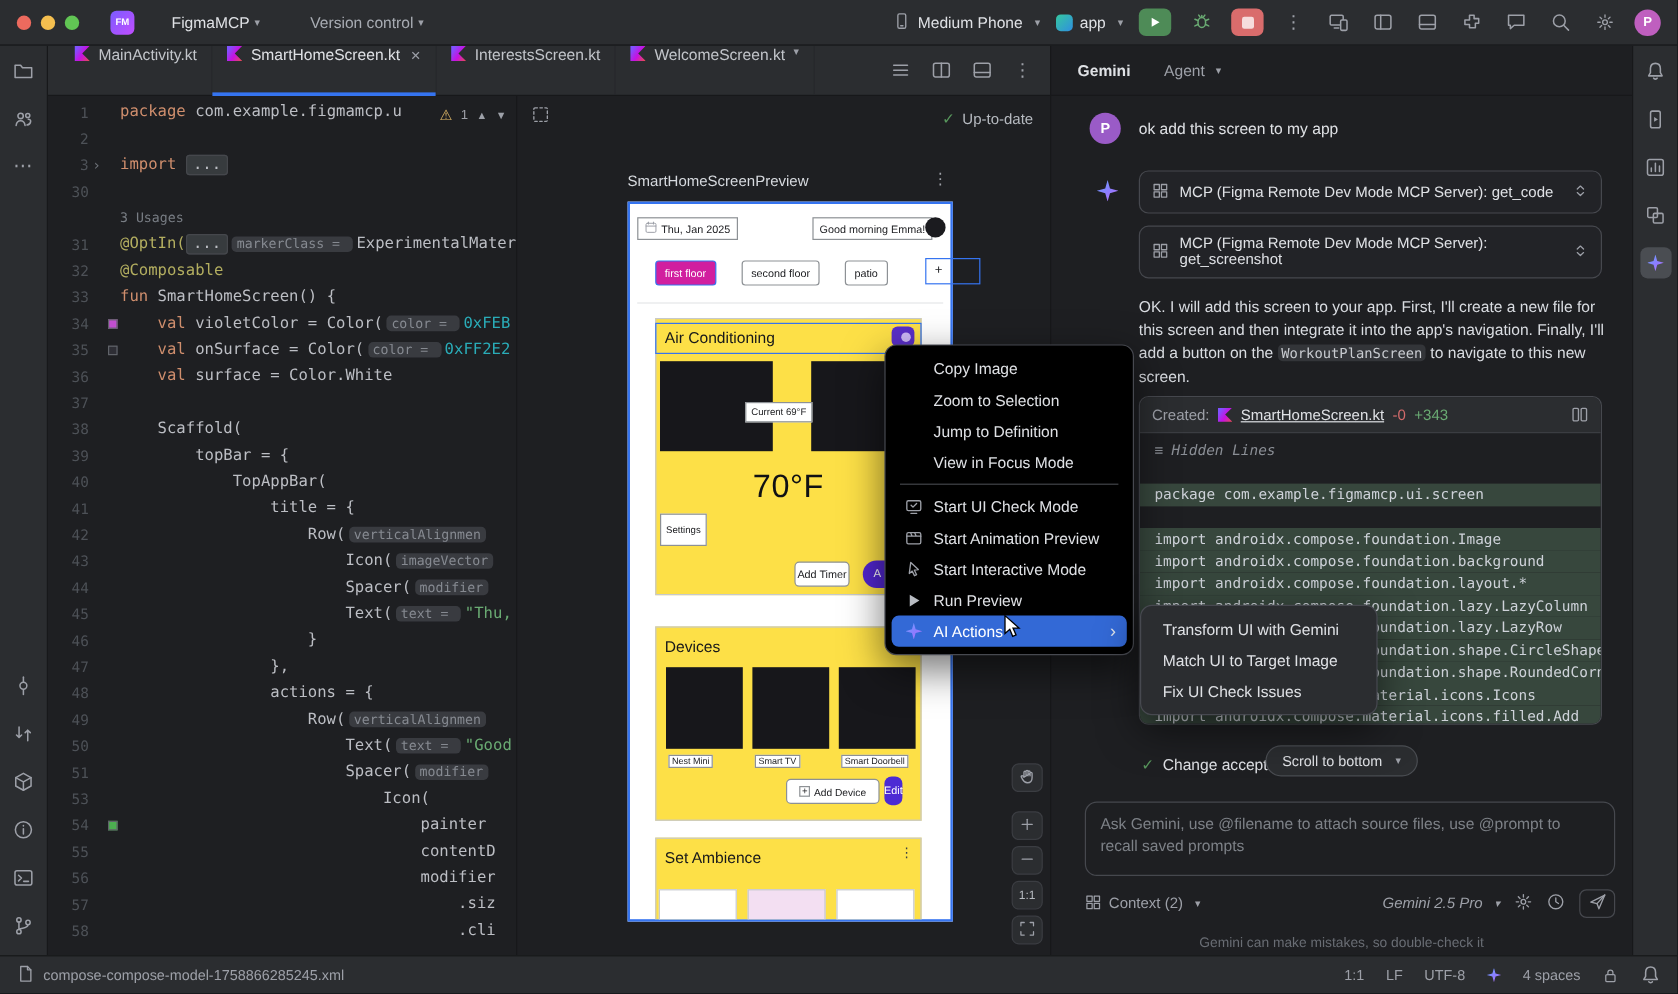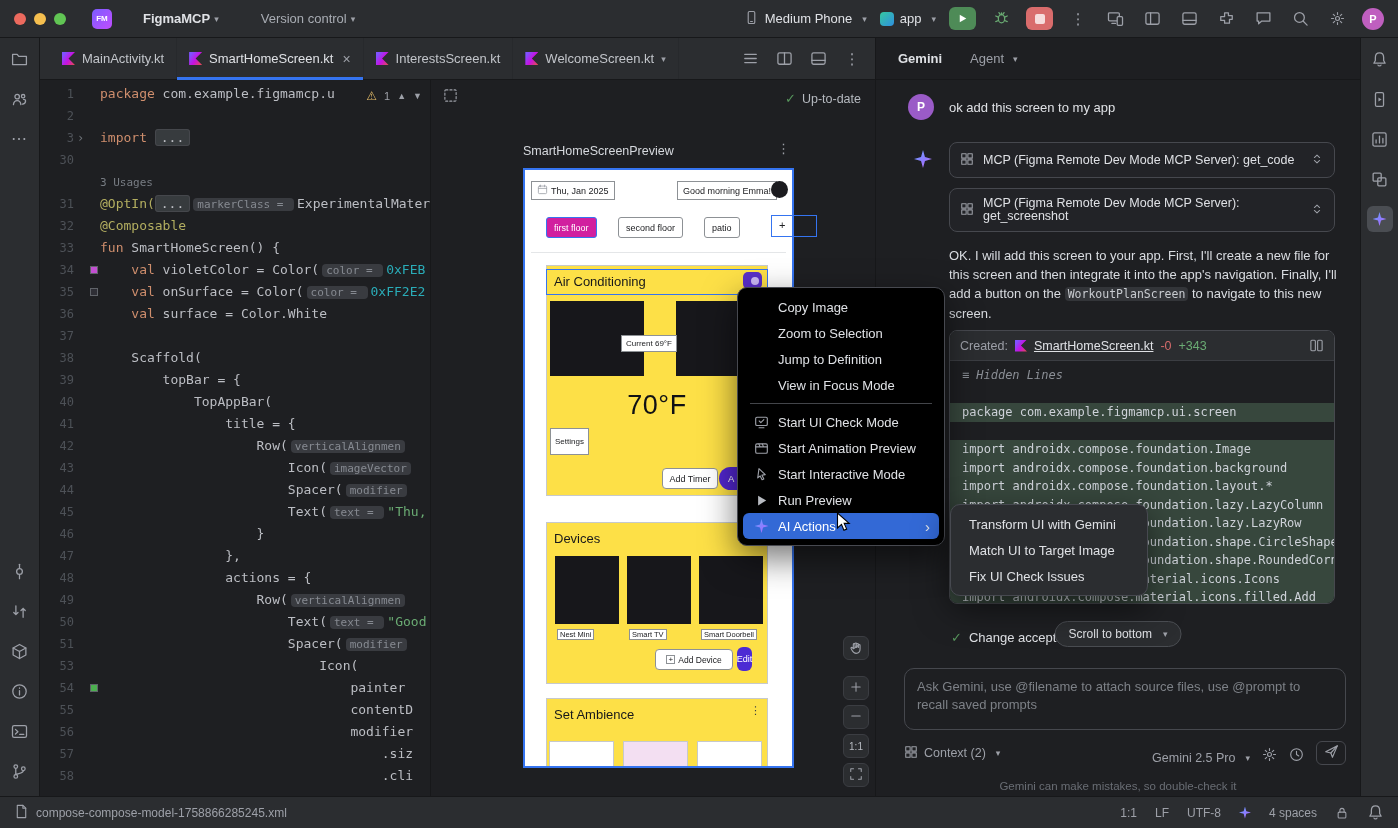--- a/index.html
+++ b/index.html
@@ -11,21 +11,21 @@
     background:linear-gradient(140deg,#6c9bff 10%,#8f7bff 55%,#b974f8 90%);
     clip-path:polygon(50% 0,61% 39%,100% 50%,61% 61%,50% 100%,39% 61%,0 50%,39% 39%);}
   
   .titlebar{position:absolute;left:0;top:0;right:0;height:38px;background:#2b2d30;
     border-bottom:1px solid #17181a;display:flex;align-items:center;z-index:6;}
   .tlights{display:flex;gap:8px;margin-left:14px;}
   .tl{width:12px;height:12px;border-radius:50%;}
   .fmbadge{width:20px;height:20px;border-radius:5px;margin-left:26px;margin-right:7px;
     background:linear-gradient(135deg,#7b5cff,#c14dff);display:flex;align-items:center;justify-content:center;
     font-size:8px;font-weight:bold;color:#fff;}
-  .appname{font-weight:bold;padding-left:24px;}
+  .appname{font-weight:normal;padding-left:24px;}
   .ddarrow{color:#9da0a8;font-size:9px;margin-left:4px;}
   .vcs{margin-left:42px;color:#a8acb3;}
   .tbright{margin-left:auto;display:flex;align-items:center;gap:13px;padding-right:14px;}
   .chip{display:flex;align-items:center;gap:6px;color:#dfe1e5;}
   .appic{width:14px;height:14px;border-radius:4px;background:linear-gradient(135deg,#35c8a0,#2f8fe0);}
   .runbtn{width:27px;height:23px;border-radius:6px;background:#4e8b57;display:flex;align-items:center;justify-content:center;}
   .runbtn svg{display:block;}
   .stopbtn{width:27px;height:23px;border-radius:6px;background:#d96c6c;display:flex;align-items:center;justify-content:center;}
   .stopin{width:10px;height:10px;border-radius:2px;background:#f6dcdc;}
   .tbico{width:24px;height:24px;display:flex;align-items:center;justify-content:center;border-radius:6px;}
@@ -36,21 +36,21 @@
     display:flex;flex-direction:column;align-items:center;padding:8px 0 12px;z-index:5;}
   .rightstrip{position:absolute;right:0;top:38px;width:38px;bottom:32px;background:#2b2d30;border-left:1px solid #17181a;
     display:flex;flex-direction:column;align-items:center;padding:8px 0 12px;gap:14px;z-index:5;}
   .lsgap{display:flex;flex-direction:column;gap:14px;align-items:center;}
   .lsbottom{margin-top:auto;display:flex;flex-direction:column;gap:14px;align-items:center;}
   .strip-btn{width:26px;height:26px;border-radius:6px;display:flex;align-items:center;justify-content:center;}
   .strip-btn.active{background:#4a4d52;}
   
   .tabsrow{position:absolute;left:40px;top:38px;width:835px;height:42px;background:#2b2d30;border-bottom:1px solid #17181a;
     display:flex;align-items:stretch;padding-left:10px;z-index:4;}
-  .tab{display:flex;align-items:center;gap:7px;padding:0 12px;color:#c2c5ca;position:relative;border-right:1px solid #27292c;}
+  .tab{display:flex;align-items:flex-start;gap:7px;padding:0 12px;color:#c2c5ca;position:relative;border-right:1px solid #27292c;}
   .tab.active{color:#dfe1e5;}
   .tab.active::after{content:"";position:absolute;left:0;right:0;bottom:-1px;height:3px;background:#3574f0;}
   .kicon{width:13px;height:13px;flex:none;background:linear-gradient(125deg,#7f52ff 15%,#c711e1 55%,#e44857 95%);
     clip-path:polygon(0 0,100% 0,50% 50%,100% 100%,0 100%);}
   .tabx{color:#9da0a8;font-size:14px;margin-left:2px;}
   .tdd{color:#9da0a8;font-size:9px;}
   .tabacts{margin-left:auto;display:flex;align-items:center;gap:8px;padding-right:10px;}
   .act-btn{width:26px;height:26px;display:flex;align-items:center;justify-content:center;border-radius:6px;}
   
   .editor{position:absolute;left:40px;top:80px;width:390px;height:716px;background:#1e1f22;overflow:hidden;
@@ -163,21 +163,21 @@
   .gcheck{position:absolute;left:75px;top:592px;display:flex;gap:7px;align-items:center;font-size:13px;color:#dfe1e5;z-index:1;}
   .gpill{position:absolute;left:50%;transform:translateX(-50%);top:583px;height:26px;background:#2b2d30;
     border:1px solid #4a4d52;border-radius:14px;display:flex;align-items:center;gap:7px;padding:0 13px;font-size:12px;
     color:#dfe1e5;z-index:2;white-space:nowrap;}
   .ginput{position:absolute;left:28px;top:630px;width:442px;height:62px;border:1px solid #46484e;border-radius:10px;}
   .ginput textarea{width:100%;height:100%;background:transparent;border:0;outline:0;resize:none;padding:9px 12px;
     font:13px/18px "Liberation Sans",sans-serif;color:#dfe1e5;}
   .ginput textarea::placeholder{color:#7d8187;}
   .gctrl{position:absolute;left:28px;top:703px;width:442px;display:flex;align-items:center;gap:8px;font-size:12.5px;color:#9da0a8;}
   .gctx{display:flex;align-items:center;gap:6px;}
-  .gright{margin-left:auto;display:flex;align-items:flex-end;gap:12px;}
+  .gright{margin-left:auto;display:flex;align-items:center;gap:12px;font-style:italic;}
   .sendbtn{width:30px;height:24px;border:1px solid #46484e;border-radius:6px;display:flex;align-items:center;justify-content:center;}
   .gfoot{position:absolute;left:0;right:0;top:742px;text-align:center;font-size:11.5px;color:#696d74;}
   
   .statusbar{position:absolute;left:0;right:0;bottom:0;height:32px;background:#2b2d30;border-top:1px solid #17181a;
     display:flex;align-items:center;padding:0 14px;font-size:12px;color:#9da0a8;z-index:6;}
   .sbleft{display:flex;align-items:center;gap:7px;}
   .sbright{margin-left:auto;display:flex;align-items:center;gap:18px;}
   .sb-item{display:flex;align-items:center;}
 </style>
 </head>
@@ -627,21 +627,21 @@
 
       <div class="card" style="top:95px;height:231px">
         <div class="acsel"></div>
         <div class="cardtitle">Air Conditioning</div>
         <div class="actoggle"></div>
         <div class="pc acimg" style="left:3px;width:94px"></div>
         <div class="pc acimg" style="left:129px;width:90px"></div>
         <div class="pc accur">Current 69°F</div>
         <div class="pc actemp">70°F</div>
         <div class="pc acset">Settings</div>
-        <div class="pc btn-outline" style="left:115px;top:202px;width:56px;height:21px">Add Timer</div>
+        <div class="pc btn-outline" style="left:115px;top:202px;width:46px;height:21px">Add Timer</div>
         <div class="pc acpartial">A</div>
       </div>
 
       <div class="card" style="top:352px;height:162px">
         <div class="cardtitle">Devices</div>
         <div class="carddots">⋮</div>
         <div class="dsqrow" id="devSq">
             <div class="dsq"></div>
             <div class="dsq"></div>
             <div class="dsq"></div>

